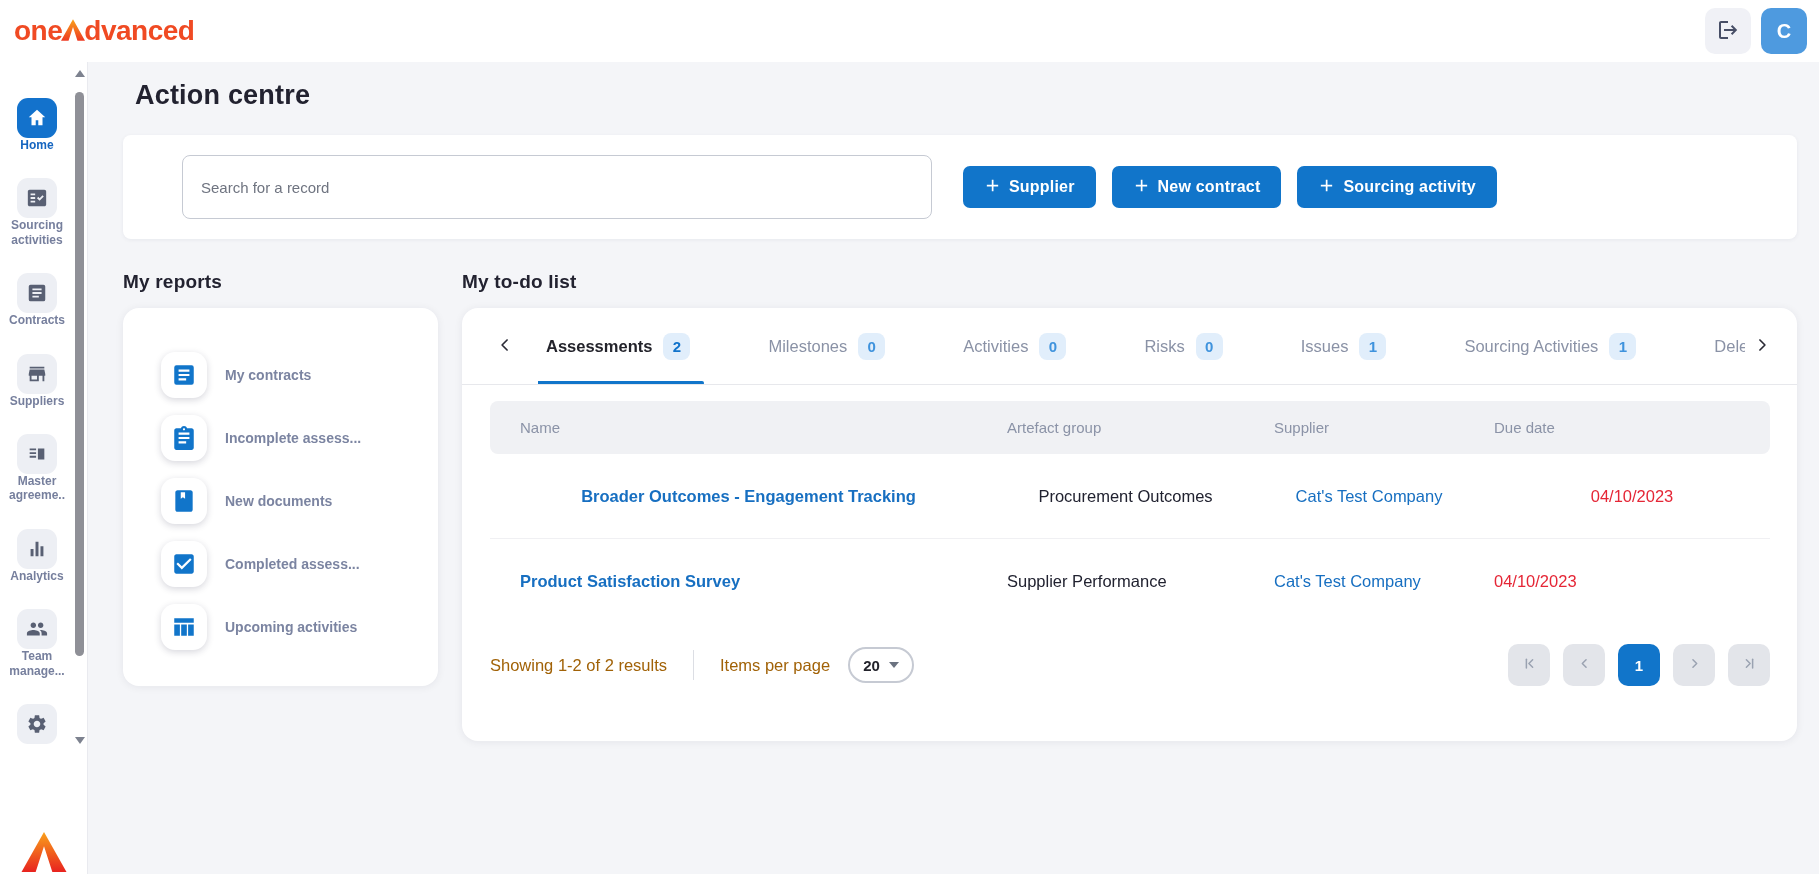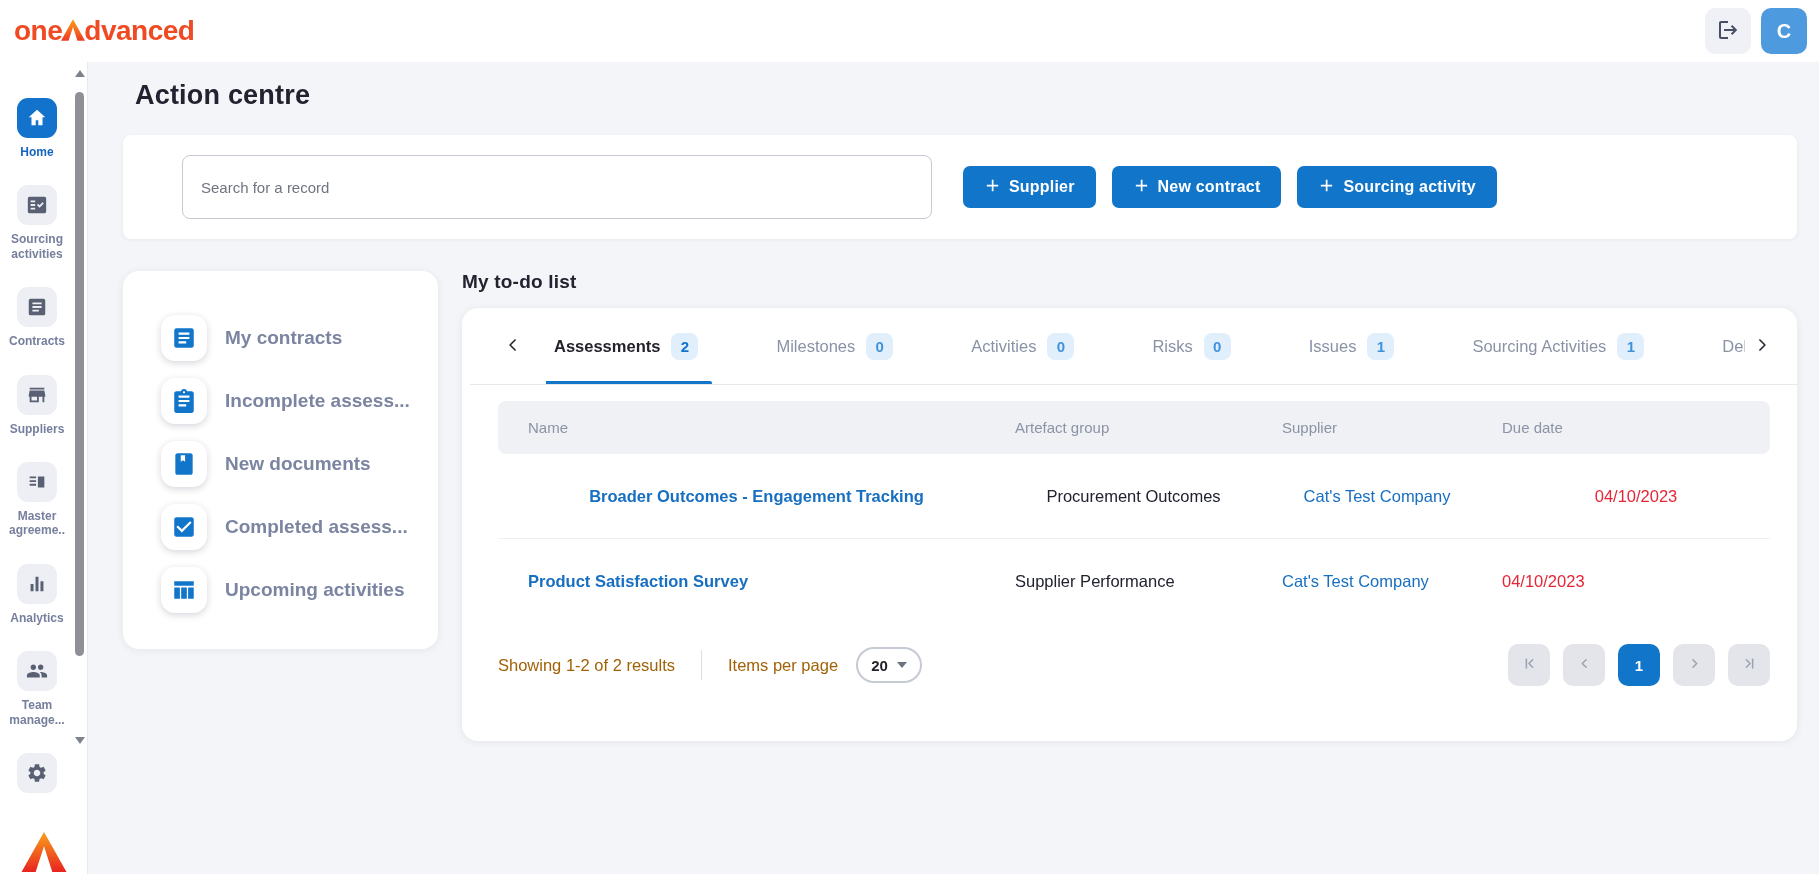--- a/index.html
+++ b/index.html
@@ -20,21 +20,21 @@
                 color:#fff; font-size:20px; font-weight:700; cursor:pointer; }
 
   
   .sidebar { position:absolute; top:62px; left:0; bottom:0; width:88px; background:#fff;
              border-right:1px solid #e9eaef; z-index:4; }
   .nav { padding-top:36px; display:flex; flex-direction:column; align-items:center; width:74px; }
   .nav-item { display:flex; flex-direction:column; align-items:center; margin-bottom:26px; cursor:pointer; width:74px; }
   .nav-icon { width:40px; height:40px; border-radius:11px; background:#edeff4; color:#596073;
               display:flex; align-items:center; justify-content:center; }
   .nav-item.active .nav-icon { background:#1372cc; color:#fff; }
-  .nav-label { margin-top:7px; font-size:12px; line-height:1.2; color:#767f9d; font-weight:700;
+  .nav-label { font-size:12px; line-height:1.2; color:#767f9d; font-weight:700;
                text-align:center; max-height:30px; overflow:hidden; white-space:normal; width:56px; }
   .nav-item.active .nav-label { color:#1565c0; }
 
   .side-scrollbar { position:absolute; top:6px; right:1px; bottom:6px; width:12px; }
   .scroll-arrow { position:absolute; left:1px; width:0; height:0; border-left:5px solid transparent; border-right:5px solid transparent; }
   .scroll-arrow.up { top:2px; border-bottom:7px solid #7d828f; }
   .scroll-arrow.down { bottom:124px; border-top:7px solid #7d828f; }
   .scroll-thumb { position:absolute; top:24px; left:1px; width:9px; height:564px; background:#8f9097; border-radius:5px; }
 
   .side-logo { position:absolute; left:18px; bottom:-2px; }
@@ -60,25 +60,25 @@
   .col-left { width:315px; flex:none; }
   .col-right { flex:1; min-width:0; }
   .section-title { font-size:19px; font-weight:700; color:#222230; margin-bottom:15px; letter-spacing:0.2px; }
 
   
   .reports-card { background:#fff; border-radius:16px; height:378px; box-shadow:0 1px 8px rgba(25,30,60,0.07);
                   padding:44px 0 0 38px; }
   .report-item { display:flex; align-items:center; margin-bottom:17px; cursor:pointer; }
   .report-icon { width:46px; height:46px; border-radius:14px; background:#fff; color:#1175ca;
                  box-shadow:0 2px 7px rgba(25,30,60,0.18); display:flex; align-items:center; justify-content:center; }
-  .report-label { margin-left:18px; font-size:19px; font-weight:700; color:#7b84a1; }
+  .report-label { margin-left:18px; font-size:14px; font-weight:700; color:#7b84a1; }
 
   
   .todo-card { background:#fff; border-radius:16px; height:433px; box-shadow:0 1px 8px rgba(25,30,60,0.07);
-               display:flex; flex-direction:column;padding-left:8px; }
+               display:flex; flex-direction:column; }
   .tabs-bar { height:77px; border-bottom:1px solid #e7e8ec; display:flex; align-items:center; padding:0 18px 0 26px; }
   .tab-chevron { width:34px; height:34px; border:none; background:transparent; color:#2b2b36;
                  display:flex; align-items:center; justify-content:center; cursor:pointer; flex:none; }
   .tab-list { display:flex; flex:1; min-width:0; overflow:hidden; height:100%; margin-left:16px; }
   .tab { position:relative; display:flex; align-items:center; gap:11px; height:100%; padding:0 8px;
          margin-right:62px; font-size:16.5px; color:#8a92a6; white-space:nowrap; cursor:pointer; flex:none; }
   .tab.active { color:#23232b; font-weight:700; }
   .tab.active::after { content:""; position:absolute; left:-6px; right:-6px; bottom:-1px; height:4px;
                        background:#1175ca; border-radius:3px; }
   .tab-badge { min-width:27px; height:27px; padding:0 6px; border-radius:8px; background:#e1eefb; color:#3f93dd;
@@ -261,20 +261,21 @@
         <span><svg width="17" height="17" viewBox="0 0 24 24" fill="currentColor">
               <path d="M11 4h2.4v7H20v2.4h-6.6V20H11v-6.6H4V11h7z"></path>
             </svg></span>
         <span>Sourcing activity</span>
       </button>
     </div>
 
     <div class="section-row">
 
       <div class="col-left">
+        <div class="section-title">My reports</div>
         <div class="reports-card">
 
           <div class="report-item">
             <span class="report-icon">
               <svg width="26" height="26" viewBox="0 0 24 24" fill="currentColor">
                   <path d="M19 3H5a2 2 0 0 0-2 2v14a2 2 0 0 0 2 2h14a2 2 0 0 0 2-2V5a2 2 0 0 0-2-2zm-5 14H7v-2h7v2zm3-4H7v-2h10v2zm0-4H7V7h10v2z"></path>
                 </svg>
             </span>
             <span class="report-label">My contracts</span>
           </div>

